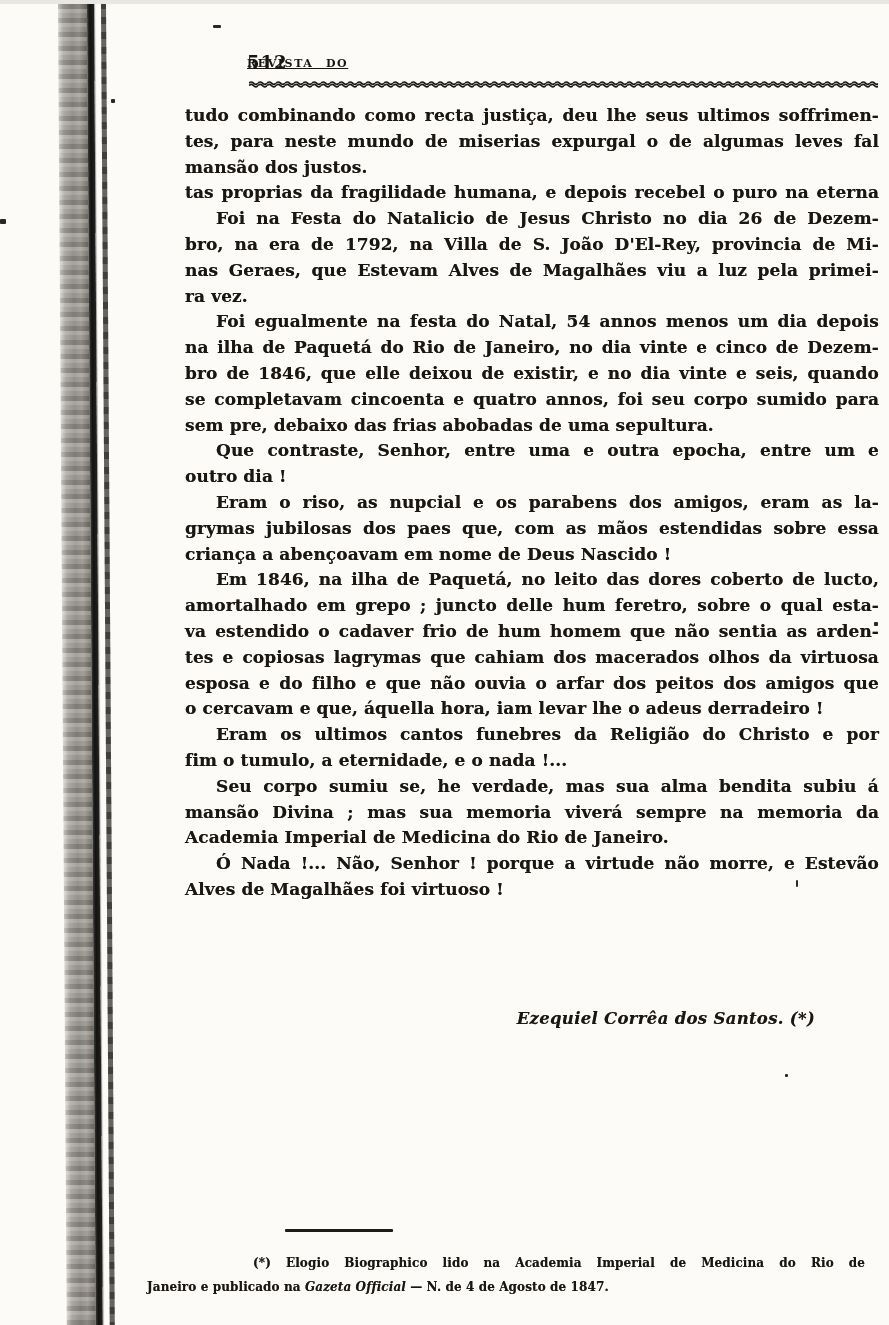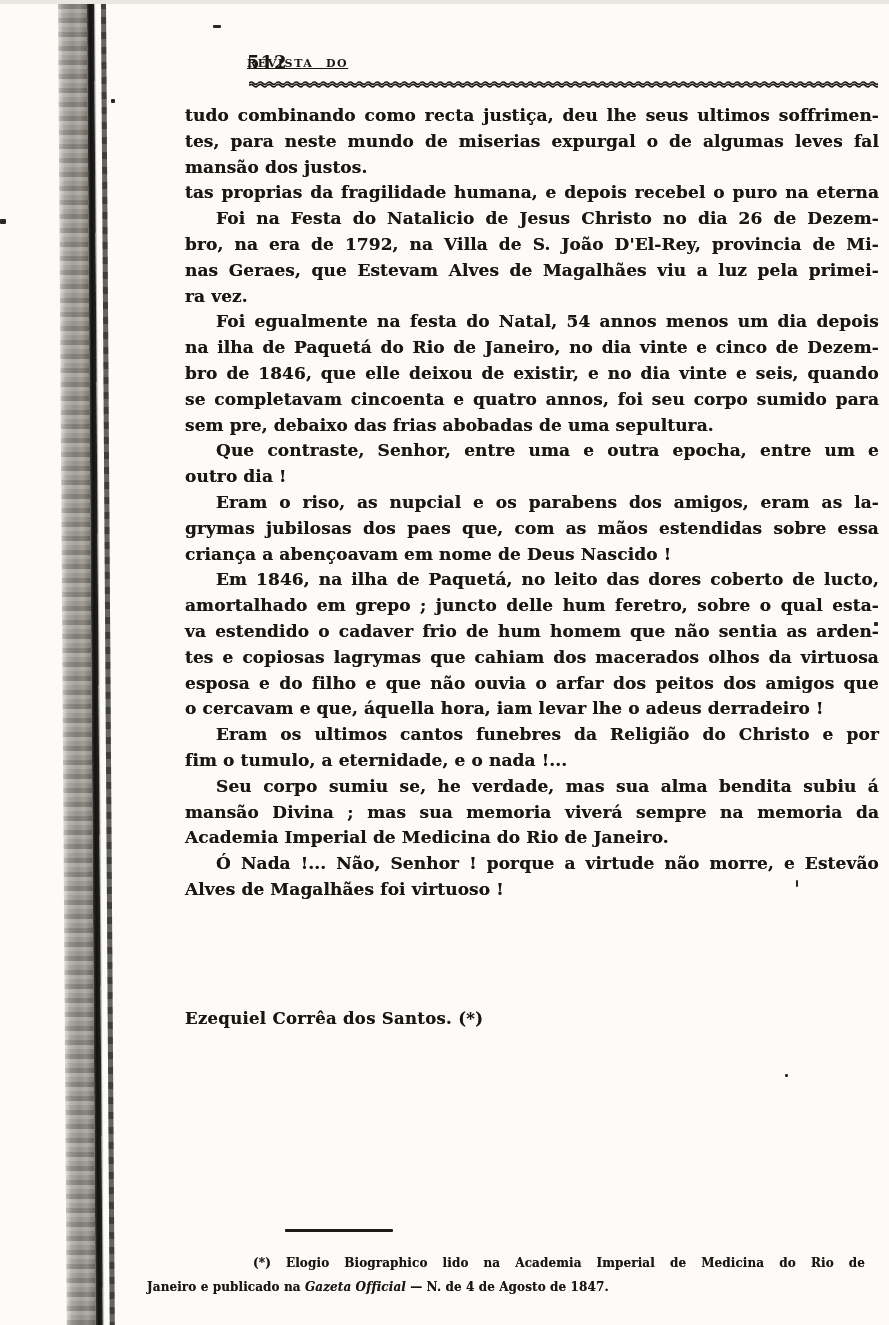--- a/index.html
+++ b/index.html
@@ -28,22 +28,22 @@
   
   .body-text{position:absolute;left:185px;top:99px;width:694px;
     font-size:17px;font-weight:700;line-height:25.8px;letter-spacing:.1px;
     text-shadow:0 0 .5px rgba(26,22,17,.65);}
   .line{white-space:nowrap;}
   .jl{text-align:justify;text-align-last:justify;white-space:normal;}
   .el{text-align:left;}
   .ind{text-indent:31px;}
   
   .signature{position:absolute;left:185px;top:1005px;width:694px;
-    text-align:left;padding-right:64px;box-sizing:border-box;
-    font-size:16.5px;font-weight:700;letter-spacing:.3px;
+    text-align:right;padding-right:64px;box-sizing:border-box;
+    font-size:16.5px;font-weight:700;font-style:italic;letter-spacing:.3px;
     text-shadow:0 0 .5px rgba(26,22,17,.6);}
   
   .footnote-rule{position:absolute;left:285px;top:1225px;width:108px;height:3px;
     background:#1c1b19;border-radius:1px;}
   .footnote{position:absolute;left:147px;top:1248px;width:718px;
     font-size:12px;font-weight:700;line-height:23.5px;letter-spacing:.1px;
     text-shadow:0 0 .4px rgba(26,22,17,.6);}
   .fline.find{text-indent:106px;text-align:justify;text-align-last:justify;}
   .it{font-style:italic;}
   

